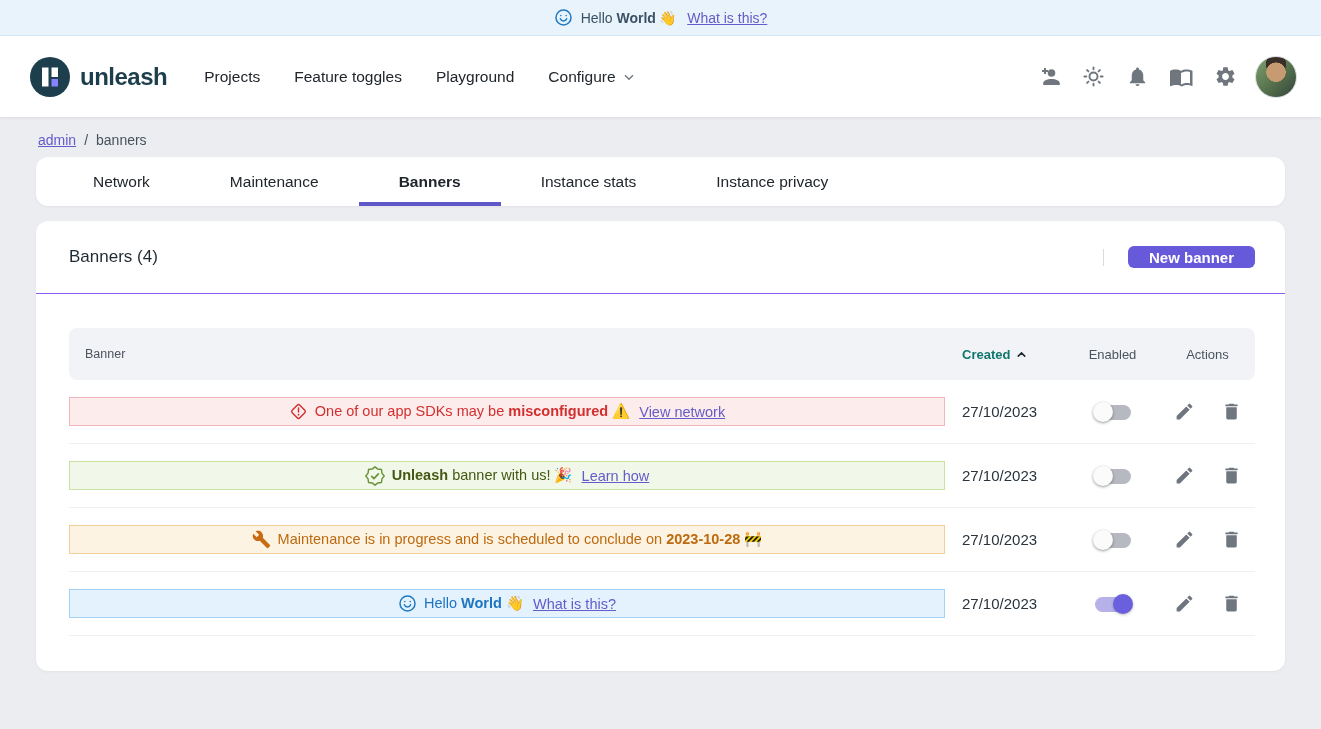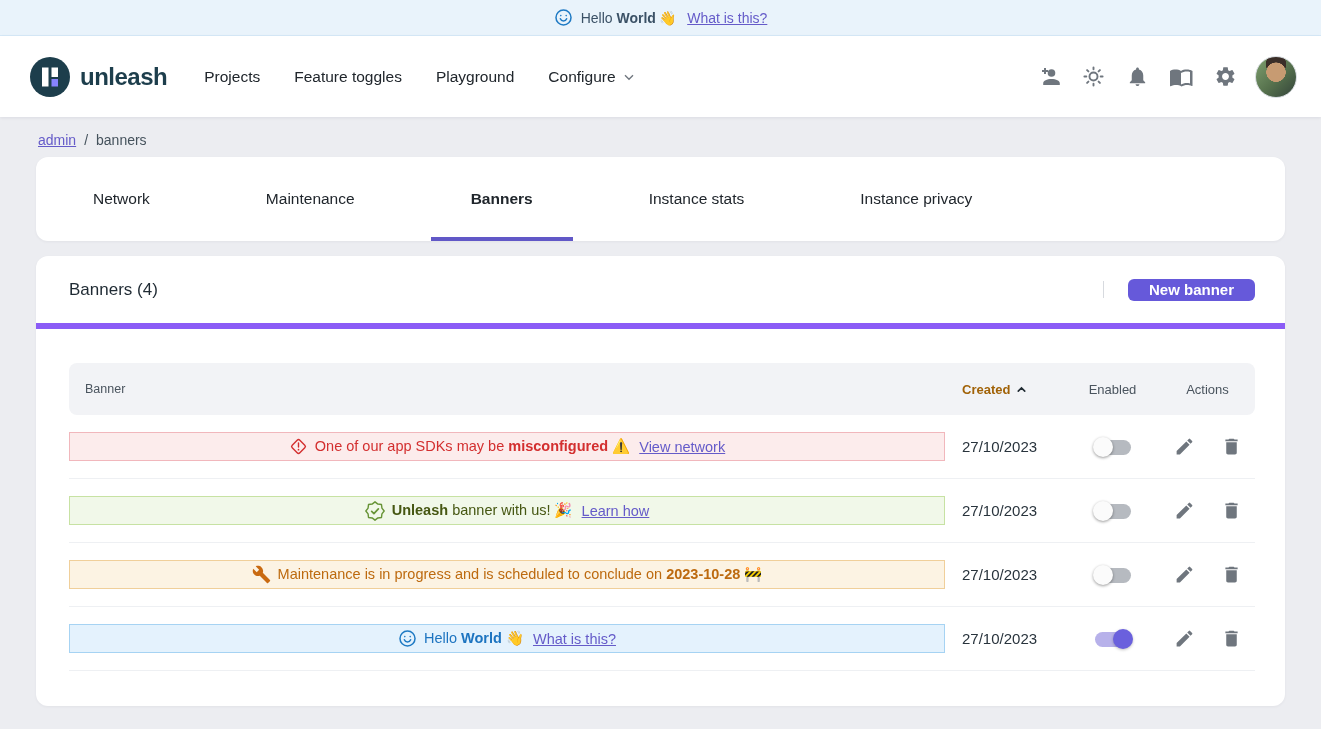--- a/index.html
+++ b/index.html
@@ -46,43 +46,42 @@
     border:1px solid #d9dde2;
   }
 
   
   .breadcrumb{ padding:15px 0 9px 38px; font-size:14px; display:flex; gap:8px; }
   .breadcrumb a{ color:#655bc9; }
   .breadcrumb .sep,.breadcrumb .cur{ color:#45525c; text-decoration:none; }
 
   
   .tabs-card{
-    margin:0 36px; height:84px; background:#fff; border-radius:12px;
+    margin:0 36px; height:49px; background:#fff; border-radius:12px;
     box-shadow:0 1px 3px rgba(30,30,60,.05); display:flex; padding-left:17px;
     overflow:hidden;
-    gap:36px;
   }
   .tab{
     position:relative; height:100%; display:flex; align-items:center;
     padding:0 40px; font-size:15.5px; color:#20262c; cursor:pointer; background:none; border:none;
     font-family:inherit;
   }
   .tab.active{ font-weight:700; }
   .tab.active::after{
     content:""; position:absolute; left:0; right:0; bottom:0; height:4px; background:#6158c7;
   }
 
   
   .main-card{
     margin:15px 36px 0; background:#fff; border-radius:12px;
     box-shadow:0 1px 3px rgba(30,30,60,.05); padding-bottom:35px;
   }
   .panel-header{
     height:73px; display:flex; align-items:center;
-    padding:0 30px 0 33px; border-bottom:6px solid #8b5cf6;
+    padding:0 30px 0 33px; border-bottom:1px solid #8b5cf6;
   }
   .panel-title{ font-size:17px; font-weight:500; color:#1f2a33; }
   .search-box{
     width:402px; height:37px; border:1px solid #cfd3da; border-radius:19px;
     display:flex; align-items:center; padding:0 12px 0 13px; gap:8px; background:#fff;
   }
   .search-box input{
     border:none; outline:none; flex:1; font-size:15px; color:#20262c;
     font-family:inherit; background:transparent;
   }
@@ -94,21 +93,21 @@
   }
 
   
   .table-wrap{ padding:34px 30px 0 33px; }
   .thead,.trow{
     display:grid; grid-template-columns:1fr 103px 95px 95px; align-items:center;
   }
   .thead{ height:52px; background:#f2f3f6; border-radius:8px; }
   .th{ font-size:13px; color:#4a545e; }
   .th-banner{ font-size:12.5px; padding-left:16px; }
-  .th-created{ font-weight:700; color:#a16207; display:flex; align-items:center; gap:5px; cursor:pointer; }
+  .th-created{ font-weight:700; color:#0f766e; display:flex; align-items:center; gap:5px; cursor:pointer; }
   .th-center{ text-align:center; }
   .trow{ height:64px; border-bottom:1px solid #eef0f3; }
 
   .pill{
     height:29px; border-radius:0; border:1px solid; margin-right:17px;
     display:flex; align-items:center; justify-content:center; gap:7px; font-size:14.5px;
   }
   .pill a{ color:#655bc9; margin-left:2px; }
   .pill-error  { background:#fcecec; border-color:#f1b7bc; color:#d32f2f; }
   .pill-success{ background:#f1f8e9; border-color:#c7e2a3; color:#465712; }

